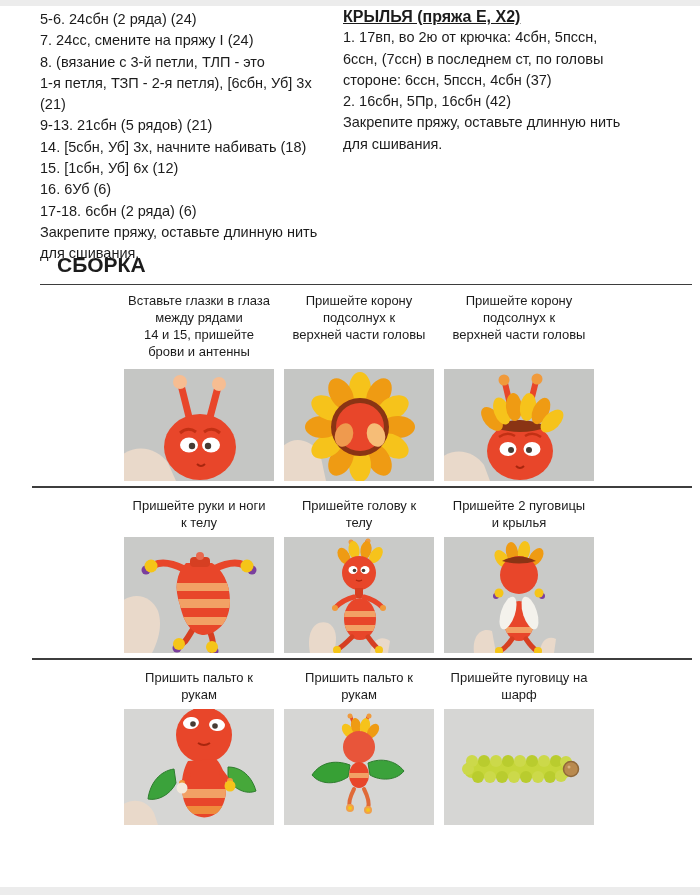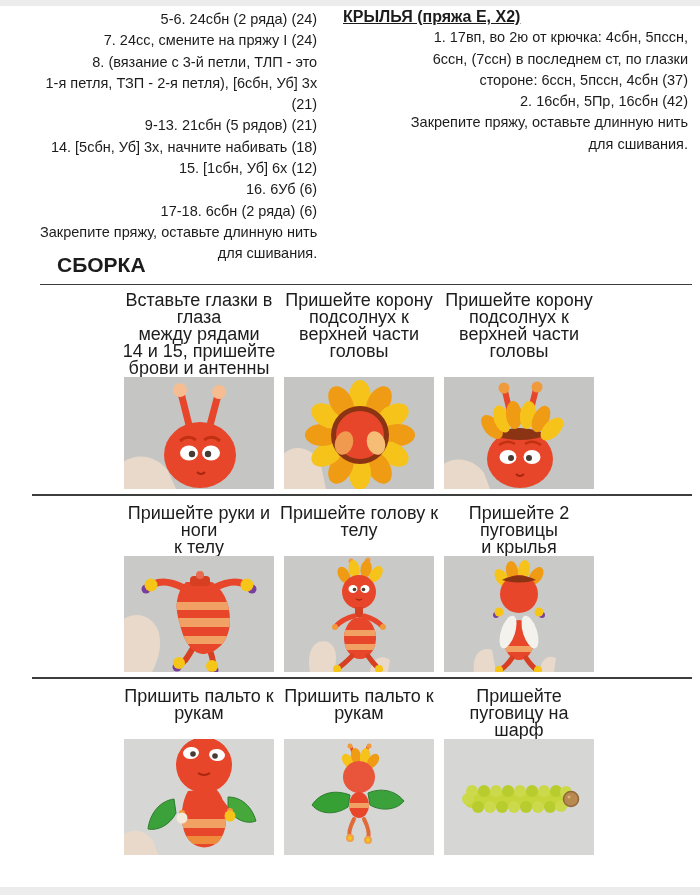--- a/index.html
+++ b/index.html
@@ -5,27 +5,27 @@
   html,body{margin:0;padding:0;}
   .page{
     position:relative;width:700px;height:895px;background:#ffffff;
     font-family:"Liberation Sans", sans-serif;color:#1c1c1c;overflow:hidden;
   }
   .top-strip{position:absolute;top:0;left:0;width:700px;height:6px;background:var(--strip-gray,#ececec);}
   .bottom-strip{position:absolute;bottom:0;left:0;width:700px;height:8px;background:var(--strip-gray,#ececec);}
   .col-left{position:absolute;left:40px;top:9px;font-size:14.5px;line-height:21.3px;}
   .col-right{position:absolute;left:343px;top:6px;font-size:14.5px;line-height:21.3px;width:345px;}
   .col-right .wings-title{font-weight:bold;font-size:16px;text-decoration:underline;margin-bottom:0;white-space:nowrap;}
-  .tline{white-space:nowrap;text-align:right;}
+  .tline{white-space:nowrap;}
   .assembly{position:absolute;left:40px;top:253px;width:652px;}
   .assembly-title{font-weight:bold;font-size:21px;padding-left:17px;margin-bottom:7px;}
   .rule-title{border:0;border-top:1.5px solid var(--divider,#4a4a4a);margin:0;}
   .rule-mid{border:0;border-top:2px solid var(--divider,#3d3d3d);margin:5px 0 2px -8px;width:660px;}
   .grid{margin-left:79px;display:grid;grid-template-columns:160px 160px 160px;}
-  .caption{text-align:center;font-size:18px;line-height:17px;white-space:pre-line;padding-top:7px;}
+  .caption{text-align:center;font-size:13px;line-height:17px;white-space:pre-line;padding-top:7px;}
   .caps-a .caption{min-height:77px;}
   .caps-b .caption{min-height:40px;}
   .photo{width:150px;margin:0 auto;display:block;}
   .photo-a{height:112px;}
   .photo-b{height:116px;}
   .photo svg{display:block;width:150px;height:100%;}
 </style>
 </head>
 <body>
 
@@ -43,21 +43,21 @@
     <div class="tline">15. [1сбн, Уб] 6х (12)</div>
     <div class="tline">16. 6Уб (6)</div>
     <div class="tline">17-18. 6сбн (2 ряда) (6)</div>
     <div class="tline">Закрепите пряжу, оставьте длинную нить</div>
     <div class="tline">для сшивания.</div>
   </div>
 
   <div class="col-right">
     <div class="wings-title">КРЫЛЬЯ (пряжа Е, Х2)</div>
     <div class="tline">1. 17вп, во 2ю от крючка:  4сбн, 5пссн,</div>
-    <div class="tline">6ссн, (7ссн) в последнем  ст, по глазки</div>
+    <div class="tline">6ссн, (7ссн) в последнем  ст, по головы</div>
     <div class="tline">стороне: 6ссн, 5пссн, 4сбн (37)</div>
     <div class="tline">2. 16сбн, 5Пр,  16сбн (42)</div>
     <div class="tline">Закрепите пряжу, оставьте длинную нить</div>
     <div class="tline">для сшивания.</div>
   </div>
 
   <div class="assembly">
     <div class="assembly-title">СБОРКА</div>
     <hr class="rule-title">
 

